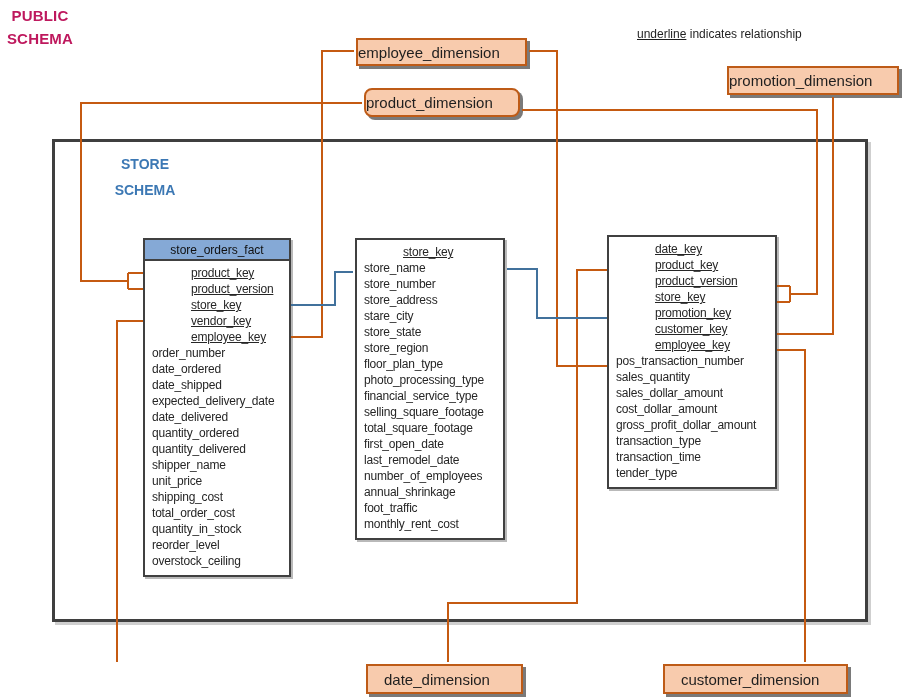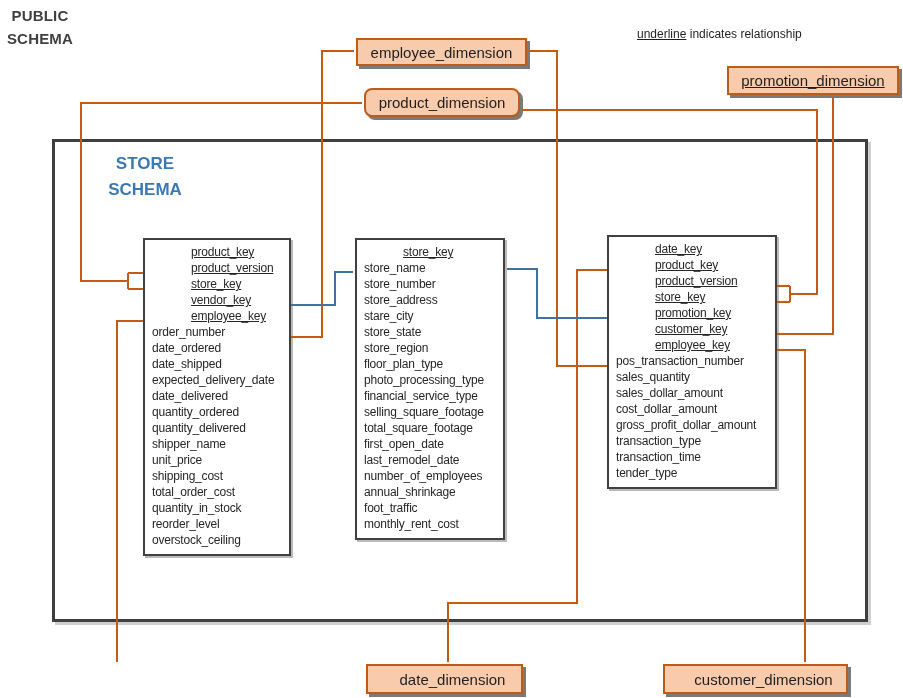--- a/index.html
+++ b/index.html
@@ -5,48 +5,48 @@
   * { box-sizing: border-box; margin: 0; padding: 0; }
   body { background: #ffffff; font-family: "Liberation Sans", sans-serif; }
   .canvas {
     position: relative; width: 903px; height: 698px;
     background: #ffffff; overflow: hidden;
   }
 
   
   .public-label {
     position: absolute; left: 2px; top: 4px; width: 76px;
-    text-align: center; color: #404040; font-weight: bold;
+    text-align: center; color: #be185d; font-weight: bold;
     font-size: 15px; line-height: 23px; letter-spacing: .2px;
   }
   .store-label {
     position: absolute; left: 96px; top: 151px; width: 98px;
     text-align: center; color: #3C78B4; font-weight: bold;
-    font-size: 17px; line-height: 26px;
+    font-size: 14px; line-height: 26px;
   }
   .note { position: absolute; left: 637px; top: 27px; font-size: 12px; color: #1f1f1f; }
   .note .u { text-decoration: underline; }
 
   
   .schema-box {
     position: absolute; left: 52px; top: 139px; width: 816px; height: 483px;
     border: 3px solid #3f3f3f; background: transparent;
     box-shadow: 3px 3px 0 rgba(64,64,64,0.25);
   }
 
   
   .dim-box {
     position: absolute; background: #F8CBAD; border: 2px solid #BE5B17;
     box-shadow: 3px 3px 0 rgba(89,89,89,0.8);
-    display: flex; align-items: center; justify-content: center;
+    display: flex; align-items: center; justify-content: flex-start;
     font-size: 15px; color: #1f1f1f; white-space: nowrap;
   }
   #d-employee  { left: 356px; top: 38px;  width: 171px; height: 28px; }
   #d-product   { left: 364px; top: 88px;  width: 156px; height: 29px; border-radius: 8px; }
-  #d-promotion { left: 727px; top: 66px;  width: 172px; height: 29px; text-decoration: underline; }
+  #d-promotion { left: 727px; top: 66px;  width: 172px; height: 29px; }
   #d-vendor    { left: 96px;  top: 664px; width: 158px; height: 30px; }
   #d-date      { left: 366px; top: 664px; width: 157px; height: 30px; padding-left: 16px; }
   #d-customer  { left: 663px; top: 664px; width: 185px; height: 30px; padding-left: 16px; }
 
   
   .table {
     position: absolute; background: #ffffff; border: 2px solid #404040;
     box-shadow: 2px 2px 0 rgba(100,100,100,0.45);
   }
   #t-orders { left: 143px; top: 238px; width: 148px; }
@@ -97,20 +97,21 @@
     <span>promotion_dimension</span>
   </div>
   <div class="dim-box" id="d-date">
     <span>date_dimension</span>
   </div>
   <div class="dim-box" id="d-customer">
     <span>customer_dimension</span>
   </div>
 
   <div class="table" id="t-orders">
+    <div class="table-header">store_orders_fact</div>
     <div class="table-body">
         <div class="field key">product_key</div>
         <div class="field key">product_version</div>
         <div class="field key">store_key</div>
         <div class="field key">vendor_key</div>
         <div class="field key">employee_key</div>
         <div class="field">order_number</div>
         <div class="field">date_ordered</div>
         <div class="field">date_shipped</div>
         <div class="field">expected_delivery_date</div>

